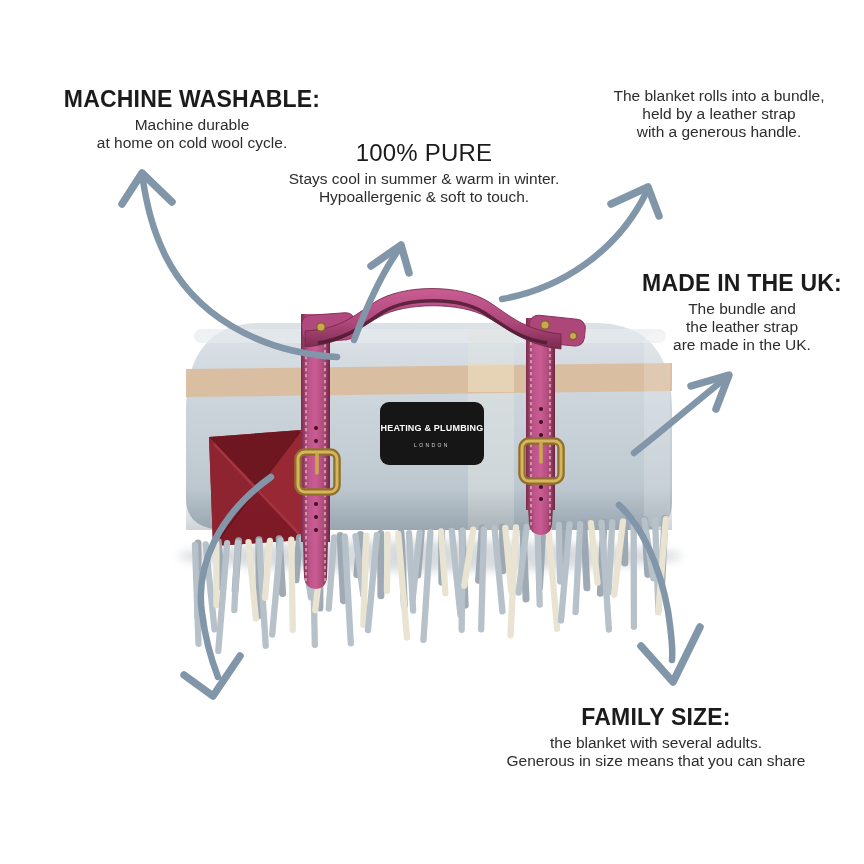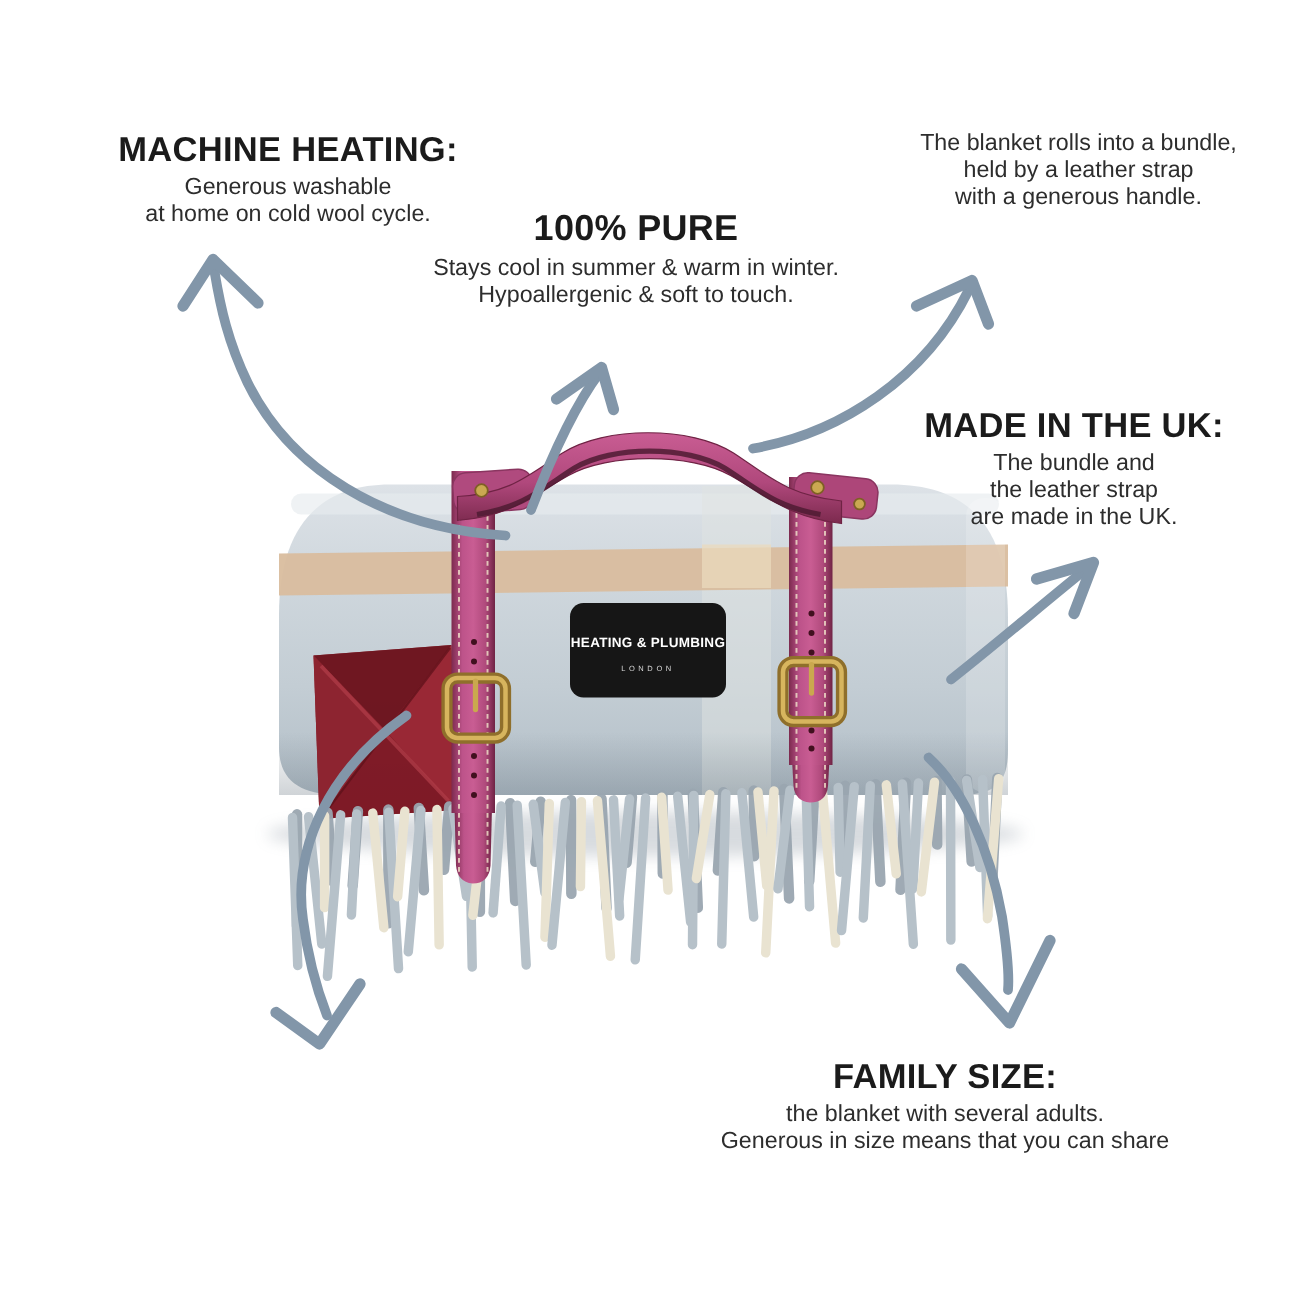--- a/index.html
+++ b/index.html
@@ -2,21 +2,21 @@
 <html><head>
 <meta charset="utf-8">
 <style>
   html,body{margin:0;padding:0;background:#ffffff;}
   .canvas{position:relative;width:864px;height:864px;background:#ffffff;overflow:hidden;
           font-family:"Liberation Sans", sans-serif;}
   svg.art{position:absolute;left:0;top:0;width:864px;height:864px;display:block;}
   .note{position:absolute;transform:translateX(-50%);text-align:center;color:#2d2d2d;}
   .hd{font-weight:700;font-size:23px;line-height:1.12;letter-spacing:.2px;color:#1b1b1b;
       margin:0 0 3px 0;white-space:nowrap;}
-  .hd2{font-weight:700;font-size:24px;line-height:1.15;letter-spacing:.2px;color:#1b1b1b;
+  .hd2{font-weight:400;font-size:24px;line-height:1.15;letter-spacing:.2px;color:#1b1b1b;
       margin:0;white-space:nowrap;}
   .ln{font-size:15.5px;line-height:1.16;white-space:nowrap;}
   .gap{height:3px;}
 </style>
 </head>
 <body>
 
 <div class="canvas">
 
   <svg class="art" id="art" viewBox="0 0 864 864">
@@ -224,45 +224,45 @@
         <polyline points="184,675 213,696 240,656" stroke-width="7.5"></polyline>
       </g>
       <g>
         <path d="M 619 505 C 642 526 660 566 668 611 C 671 631 673 649 672 660" stroke-width="6.5"></path>
         <polyline points="641,646 673,682 700,627" stroke-width="7.5"></polyline>
       </g>
     </g>
   </svg>
 
   <div class="note" style="left:192px;top:87px">
-    <div class="hd">MACHINE HEATING:</div>
-    <div class="ln">Generous washable</div>
+    <div class="hd">MACHINE WASHABLE:</div>
+    <div class="ln">Machine durable</div>
     <div class="ln">at home on cold wool cycle.</div>
   </div>
 
   <div class="note" style="left:424px;top:139px">
     <div class="hd2">100% PURE</div>
     <div class="gap"></div>
     <div class="ln">Stays cool in summer &amp; warm in winter.</div>
     <div class="ln">Hypoallergenic &amp; soft to touch.</div>
   </div>
 
   <div class="note" style="left:719px;top:87px">
     <div class="ln">The blanket rolls into a bundle,</div>
     <div class="ln">held by a leather strap</div>
     <div class="ln">with a generous handle.</div>
   </div>
 
-  <div class="note" style="left:716px;top:271px">
+  <div class="note" style="left:742px;top:271px">
     <div class="hd">MADE IN THE UK:</div>
     <div class="ln">The bundle and</div>
     <div class="ln">the leather strap</div>
     <div class="ln">are made in the UK.</div>
   </div>
 
 
-  <div class="note" style="left:630px;top:705px">
+  <div class="note" style="left:656px;top:705px">
     <div class="hd">FAMILY SIZE:</div>
     <div class="ln">the blanket with several adults.</div>
     <div class="ln">Generous in size means that you can share</div>
   </div>
 
 </div>
 
 </body></html>

